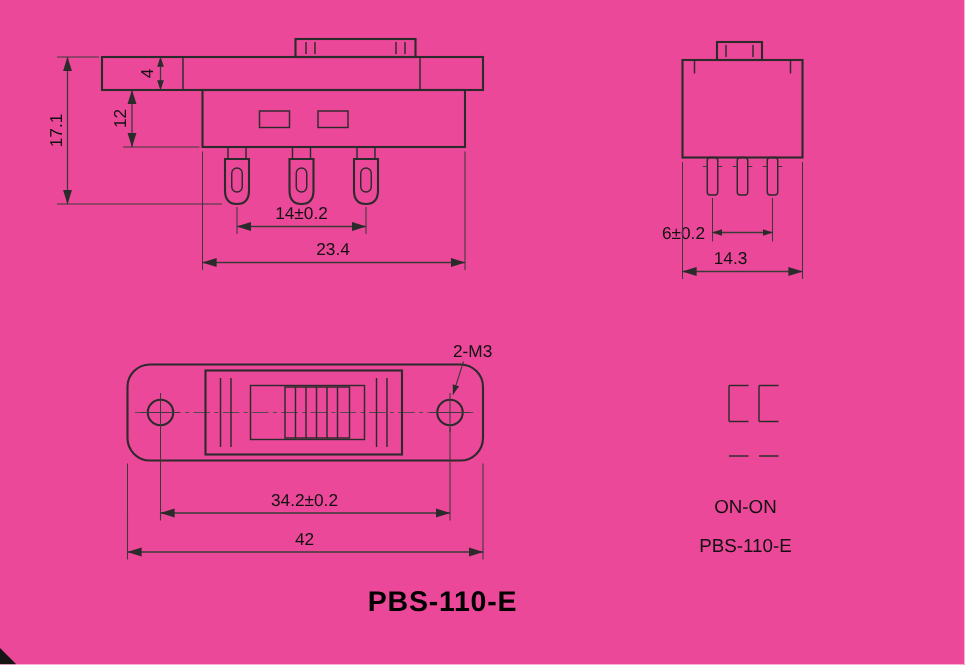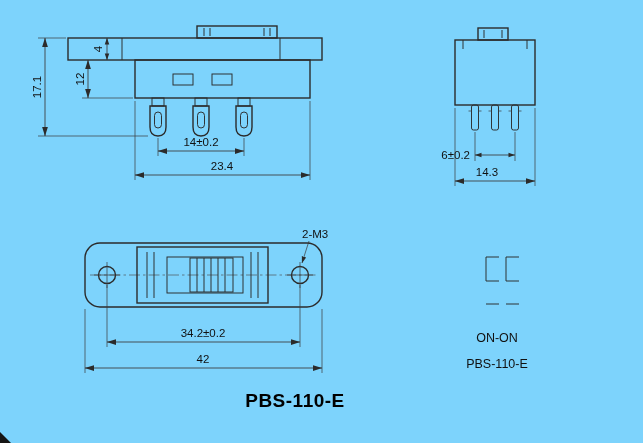--- a/index.html
+++ b/index.html
@@ -1,16 +1,16 @@
 <!DOCTYPE html>
 <html><head>
 <meta charset="utf-8">
 <style>
   html,body{margin:0;padding:0;background:#ffffff;}
-  .sheet{position:relative;width:643px;height:443px;background:#7dd3fc;overflow:hidden;font-family:"Liberation Sans",sans-serif;}
+  .sheet{position:relative;width:643px;height:443px;background:#ec4899;overflow:hidden;font-family:"Liberation Sans",sans-serif;}
   svg{display:block;}
   .ol{fill:none;stroke:#2b2b2b;stroke-width:1.4px;stroke-linejoin:miter;}
   .tl{fill:none;stroke:#2b2b2b;stroke-width:0.95px;}
   .dl{fill:none;stroke:#3a3a3a;stroke-width:0.85px;}
   .xl{fill:none;stroke:#3a3a3a;stroke-width:0.7px;}
   .cl{fill:none;stroke:#4a4a4a;stroke-width:0.65px;stroke-dasharray:11 3 2.5 3;}
   .dim{font-size:11.5px;fill:#111;font-family:"Liberation Sans",sans-serif;}
   .schlabel{font-size:12.5px;fill:#111;font-family:"Liberation Sans",sans-serif;}
   .title{font-size:19px;font-weight:bold;fill:#000;font-family:"Liberation Sans",sans-serif;letter-spacing:0.5px;}
 </style>

